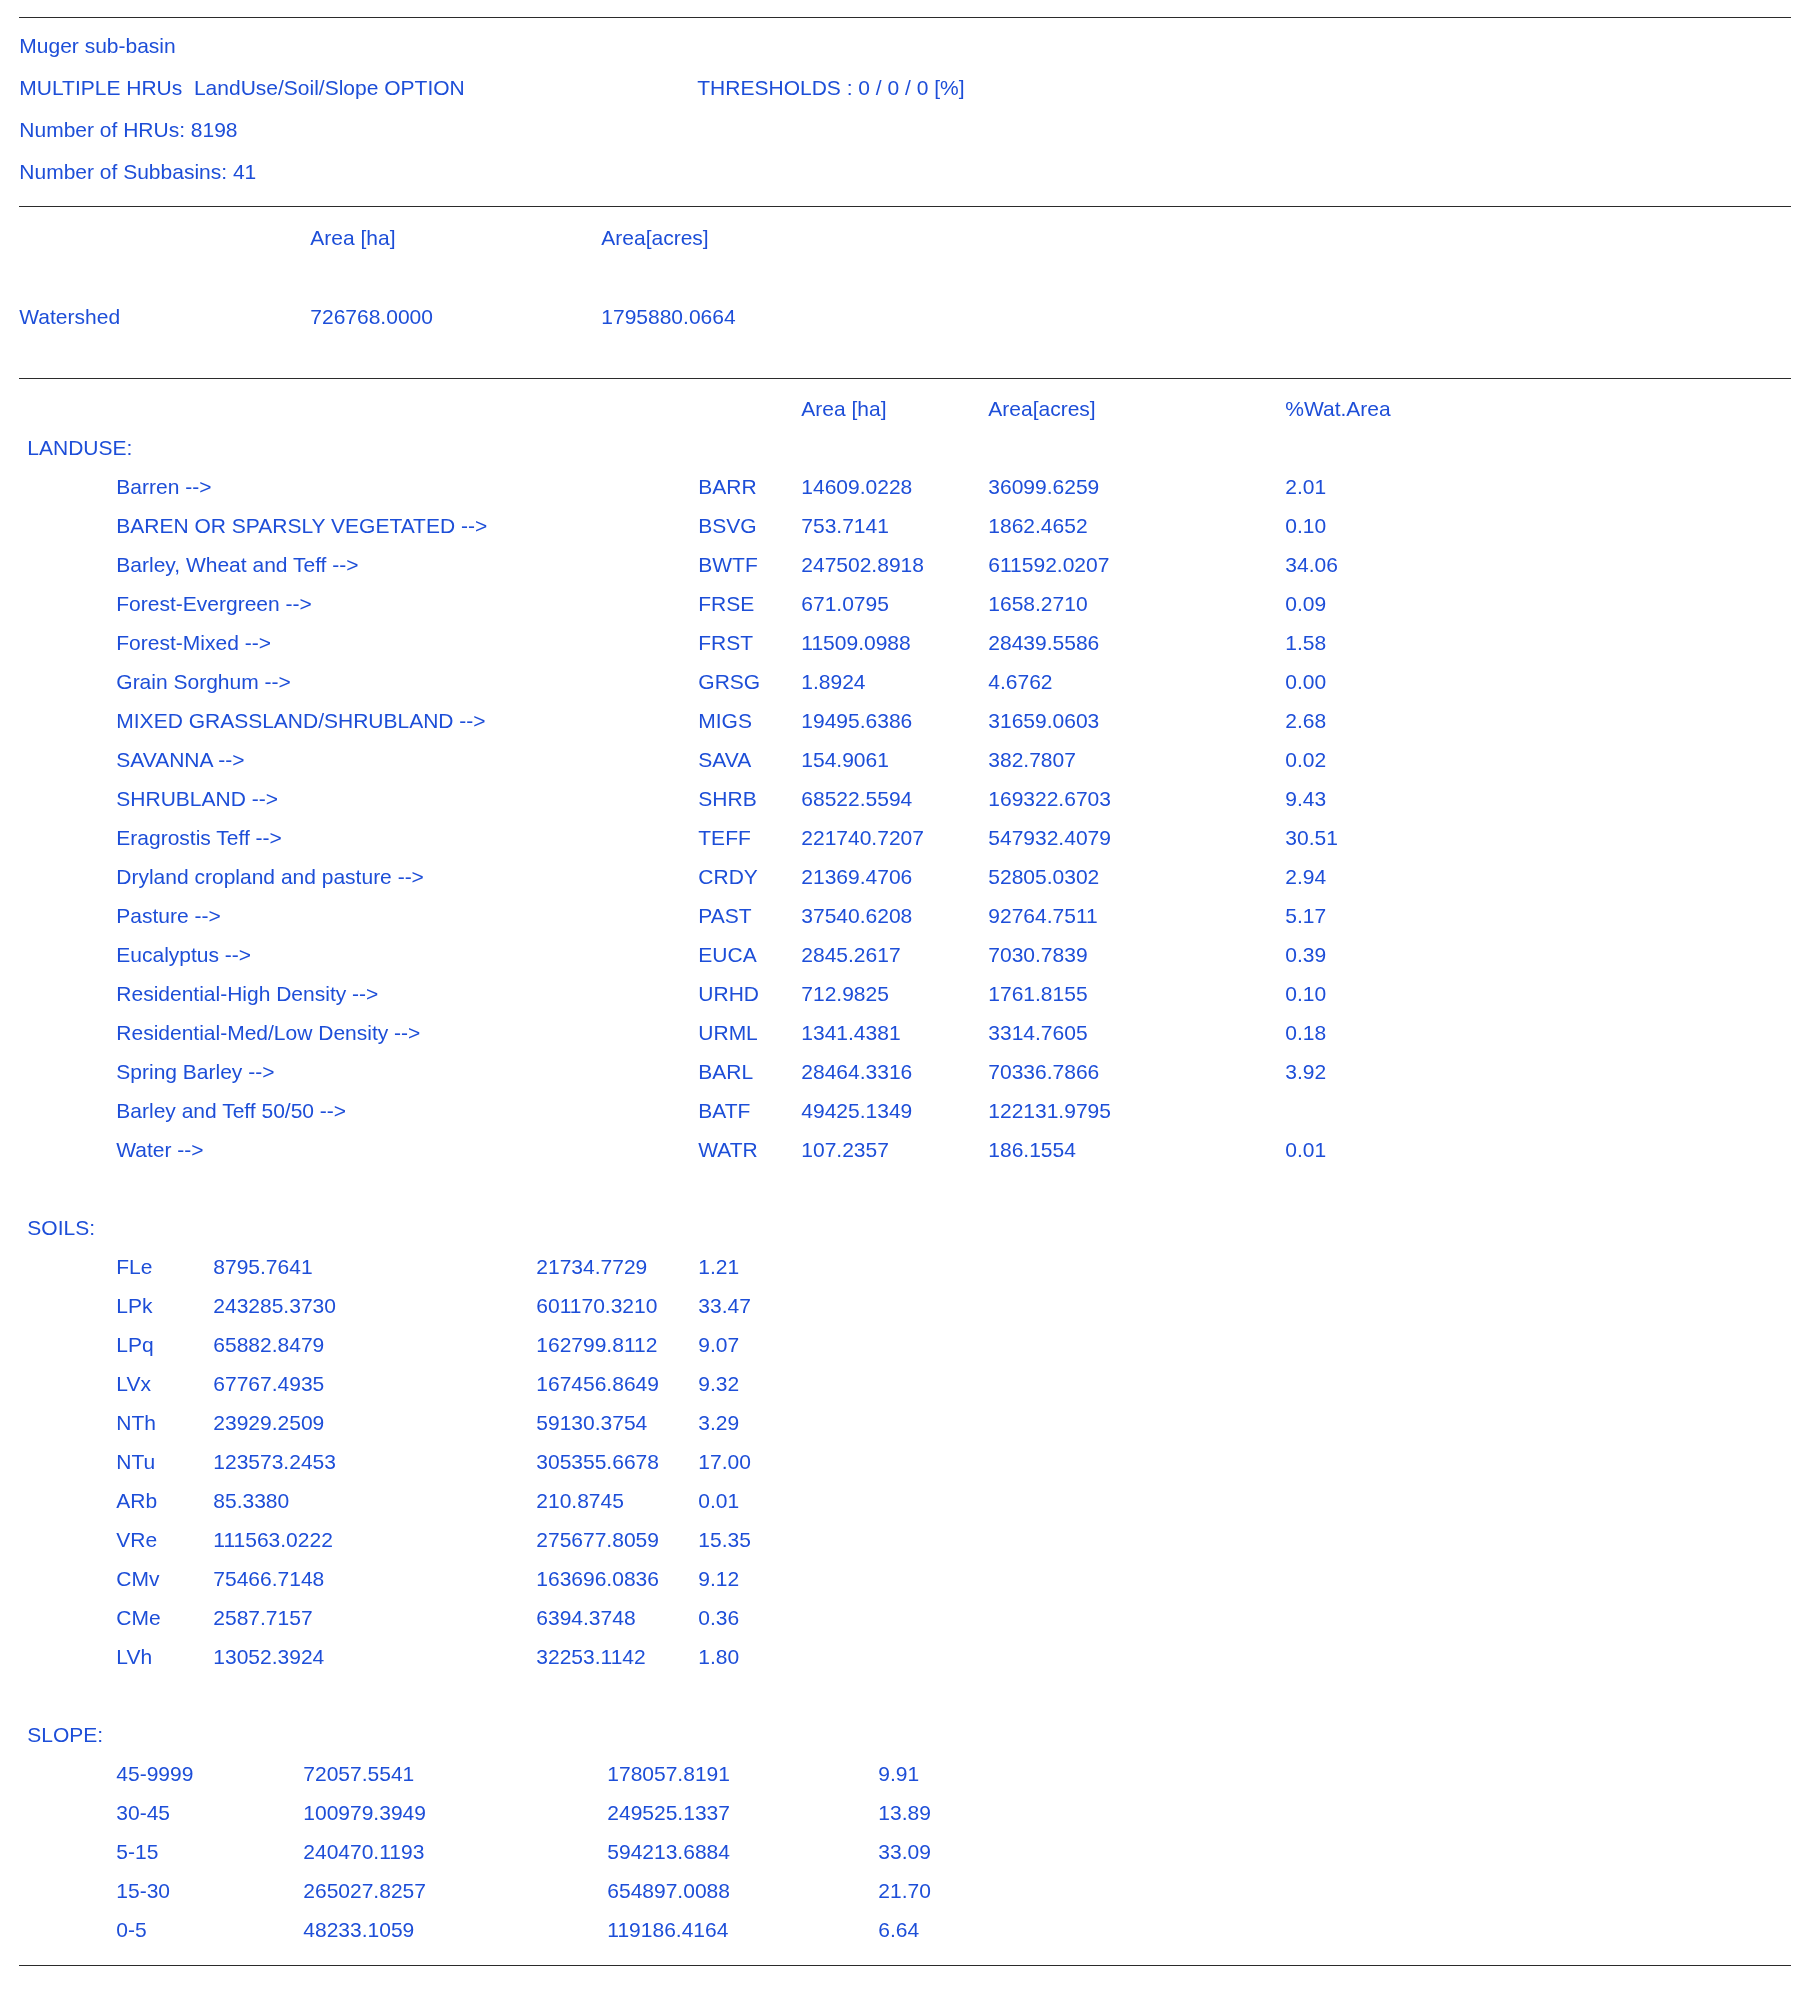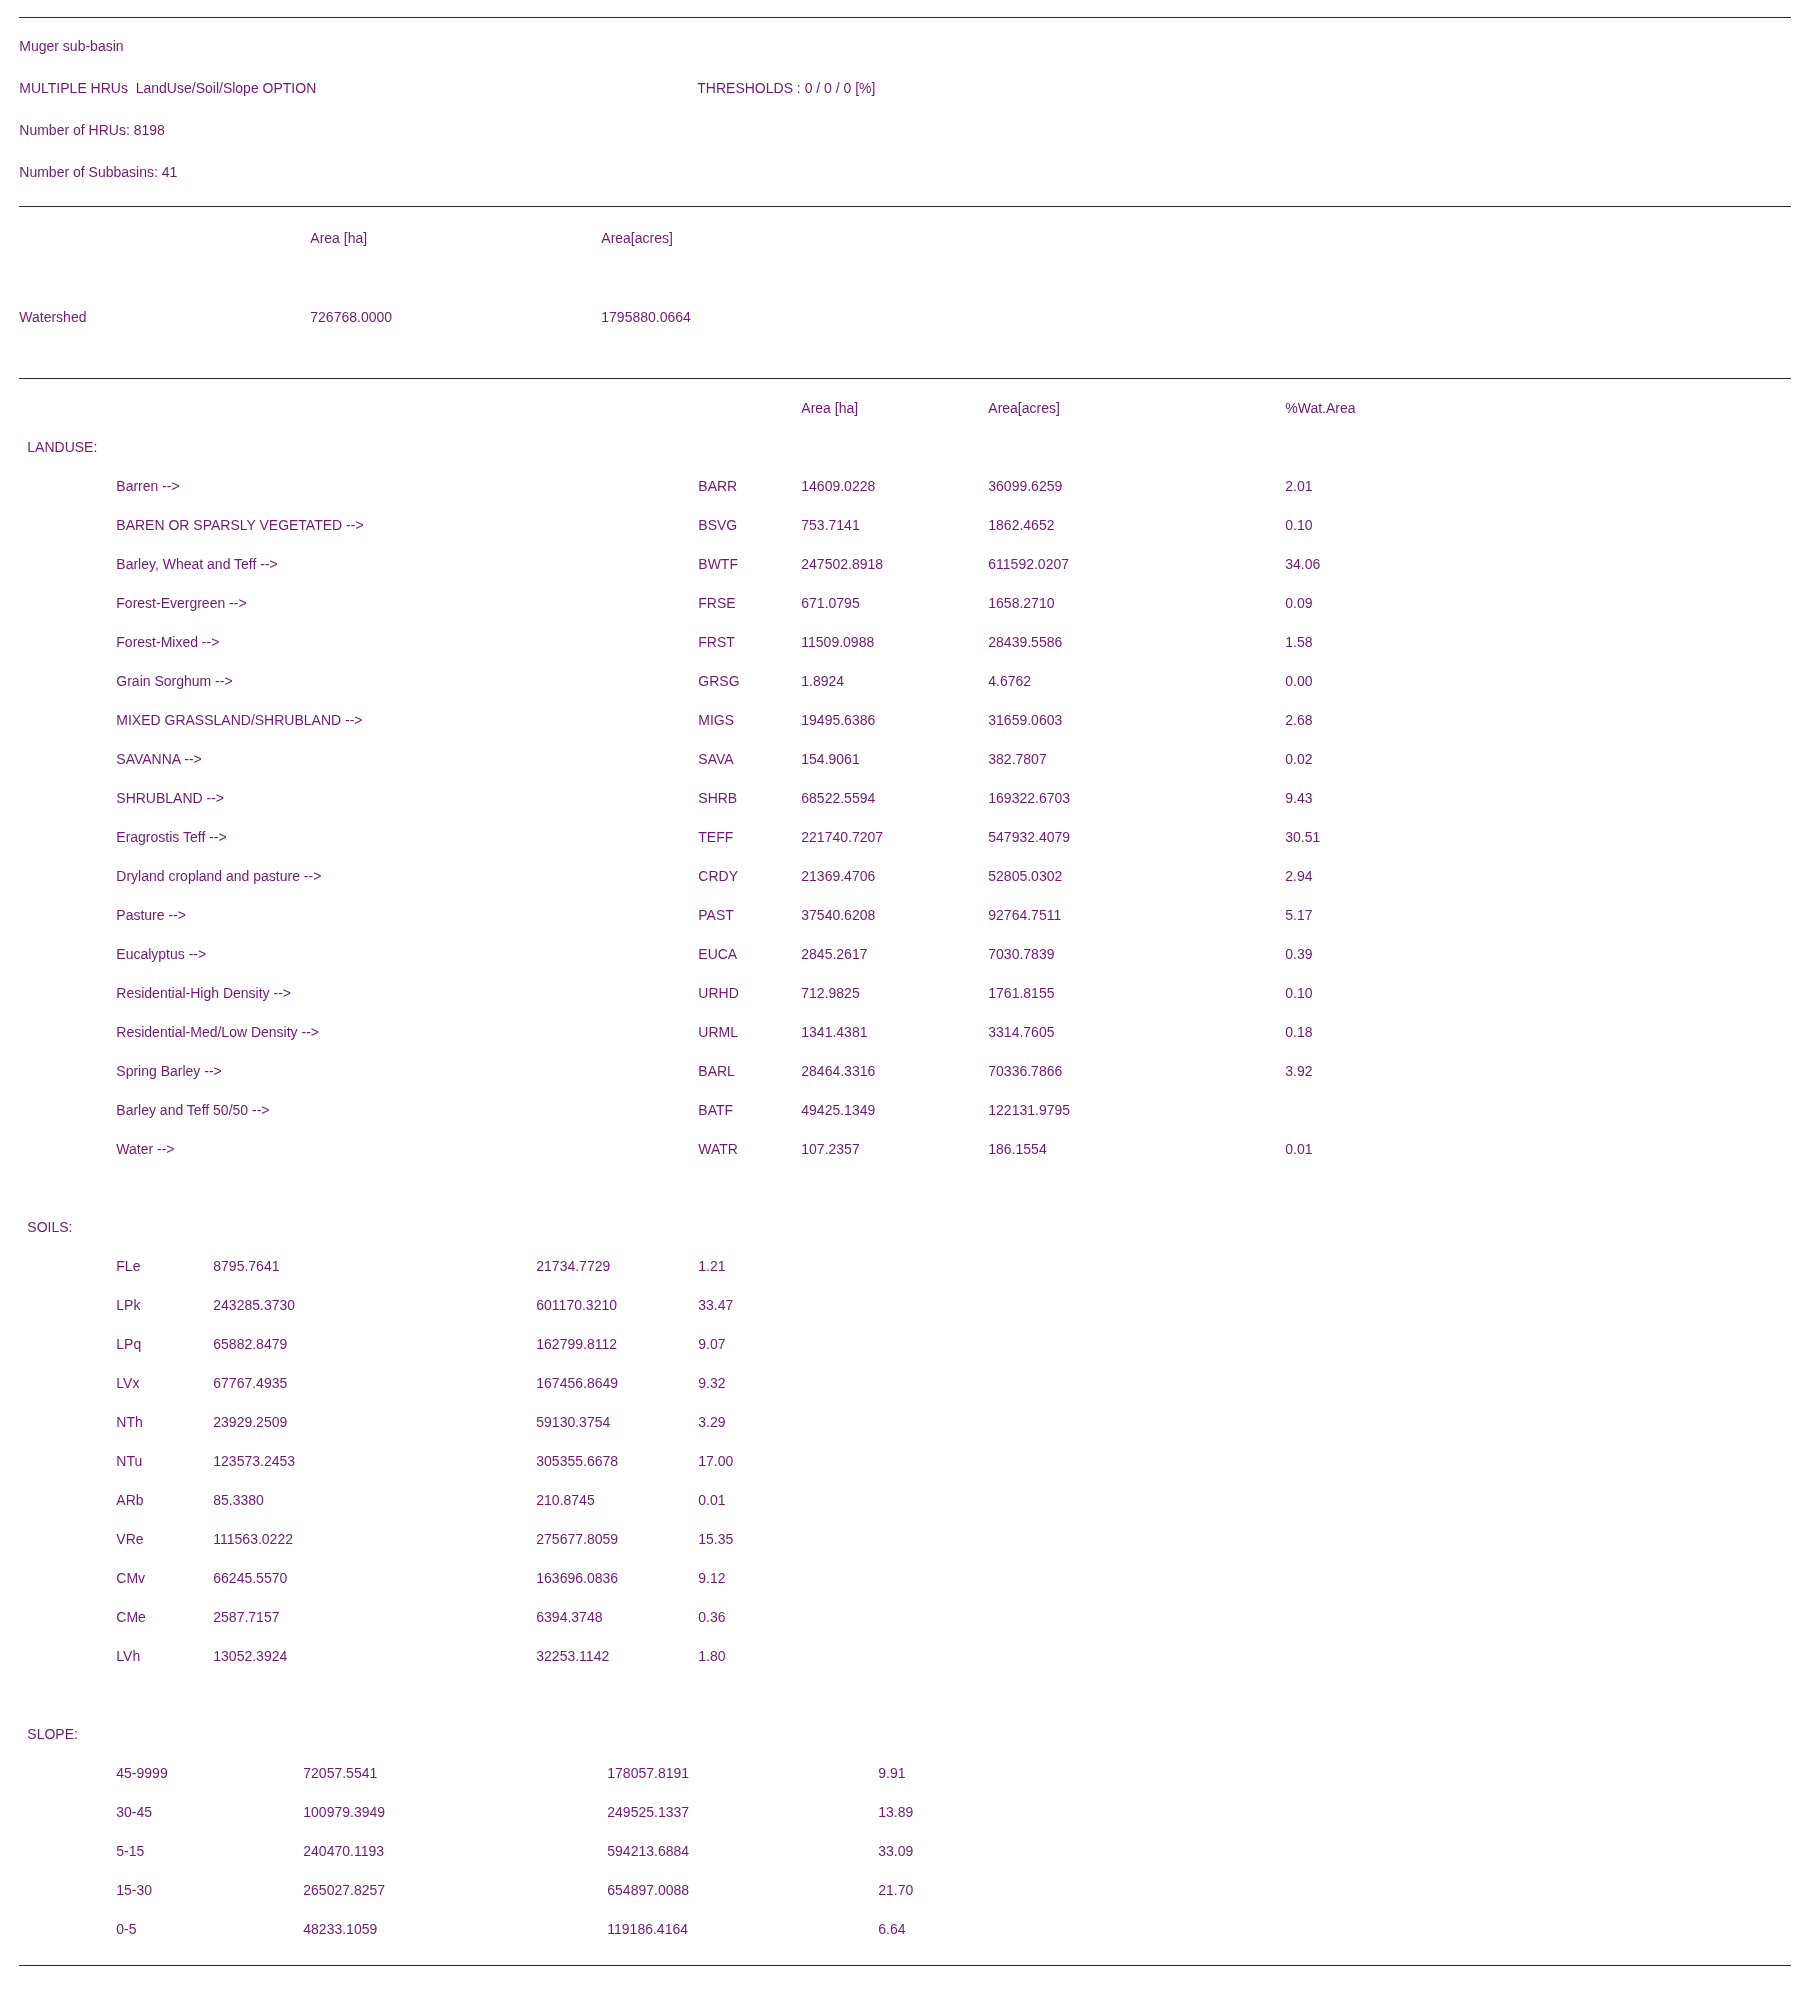--- a/index.html
+++ b/index.html
@@ -5,23 +5,23 @@
   html, body {
     margin: 0;
     padding: 0;
     background: #ffffff;
   }
   .page {
     position: relative;
     width: 1814px;
     min-height: 2015px;
     background: #ffffff;
-    color: #701a75;
+    color: #1d4ed8;
     font-family: "Liberation Sans", sans-serif;
-    font-size: 14px;
+    font-size: 21px;
     box-sizing: border-box;
     padding: 17px 18px 0 19.3px;
   }
   .sep {
     border: 0;
     border-top: 1.8px solid #2b2b2b;
     width: calc(100% - 4.8px);
     margin: 0;
   }
   .hdr-line {
@@ -311,21 +311,21 @@
 
       <div class="row soil-row">
         <span>VRe</span>
         <span>111563.0222</span>
         <span>275677.8059</span>
         <span>15.35</span>
       </div>
 
       <div class="row soil-row">
         <span>CMv</span>
-        <span>66245.5570</span>
+        <span>75466.7148</span>
         <span>163696.0836</span>
         <span>9.12</span>
       </div>
 
       <div class="row soil-row">
         <span>CMe</span>
         <span>2587.7157</span>
         <span>6394.3748</span>
         <span>0.36</span>
       </div>

